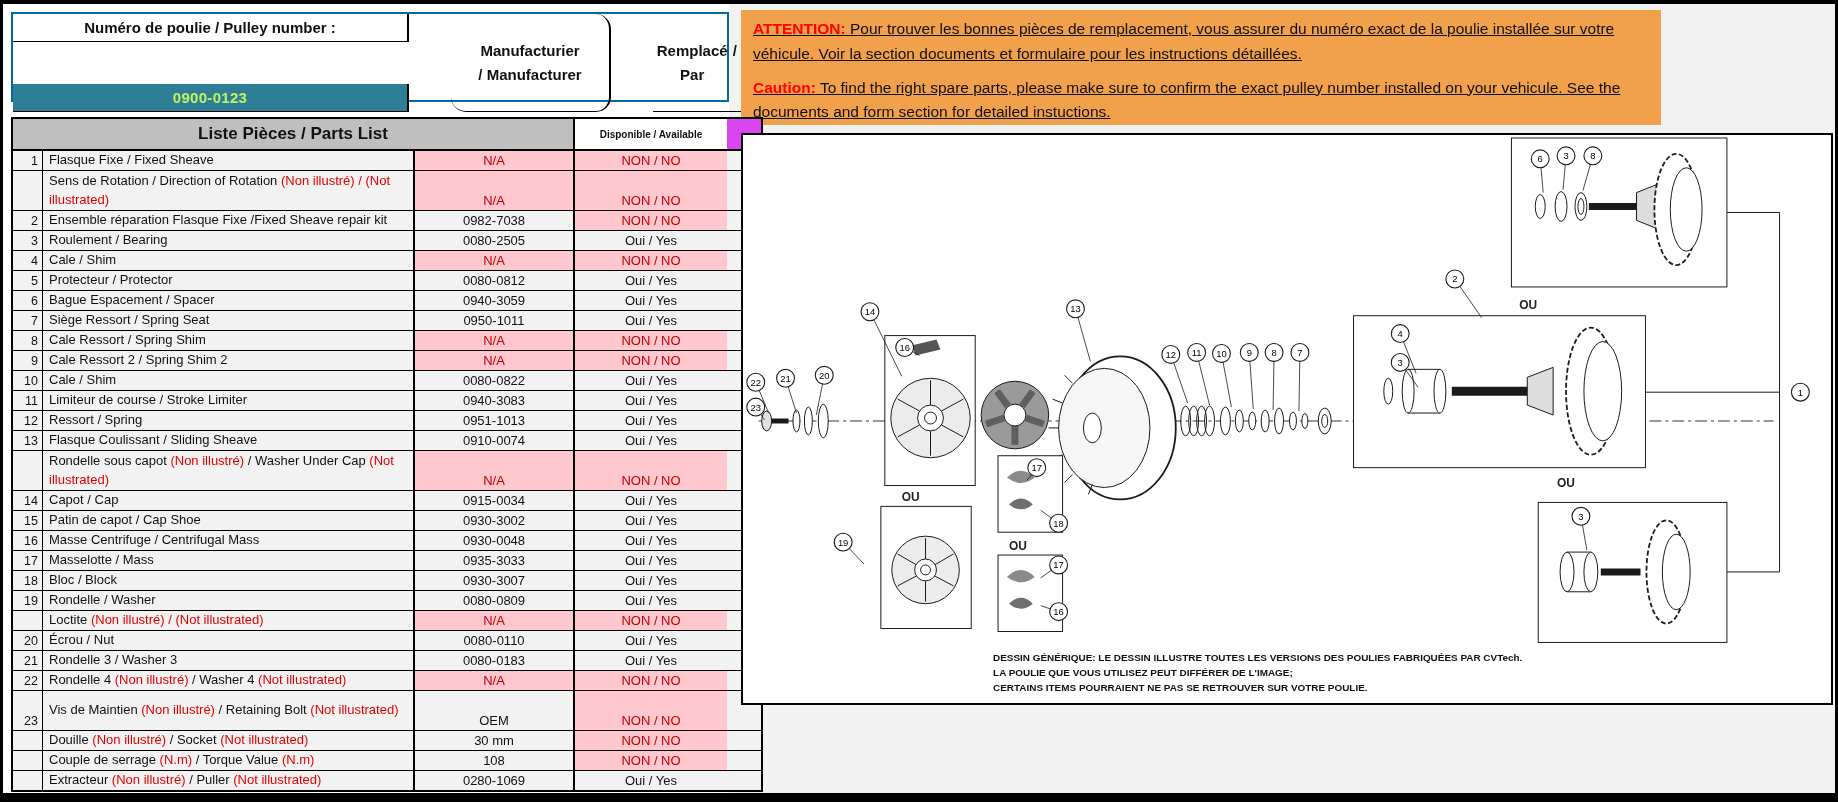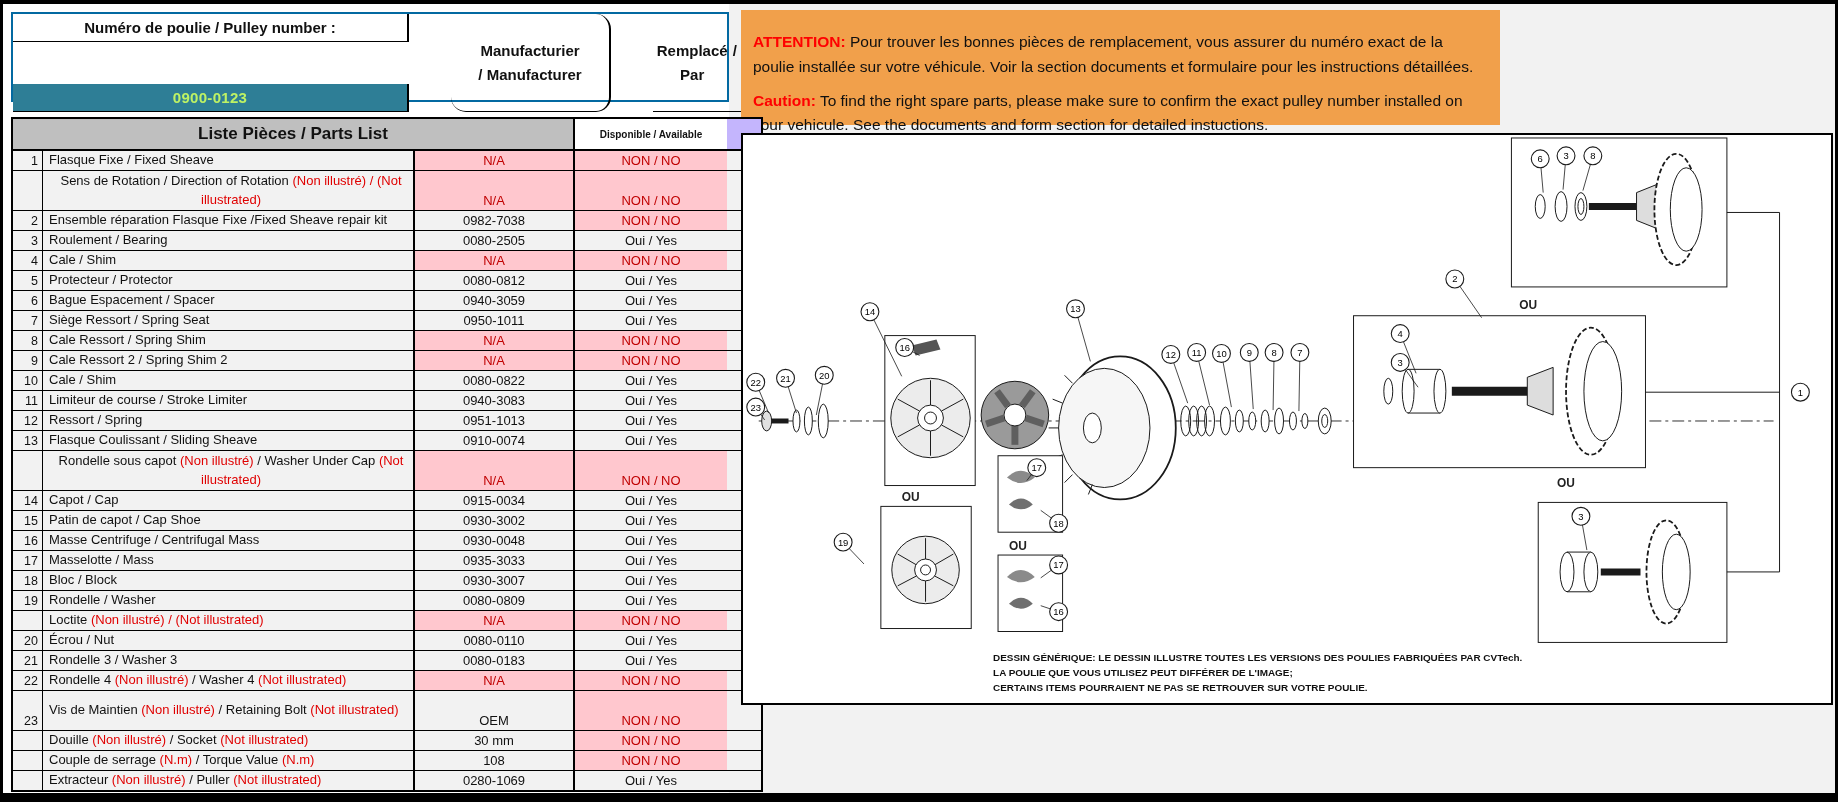--- a/index.html
+++ b/index.html
@@ -17,39 +17,39 @@
              text-align:center;}
   .hc-a1{grid-column:1;grid-row:1;}
   .hc-a2{grid-column:1;grid-row:2;background:#2E7E96;color:#bef264;font-size:16px;letter-spacing:.3px;}
   .hc-a3{grid-column:1;grid-row:3;border-bottom:none;}
   .hc-b{grid-column:2;grid-row:1 / span 2;flex-direction:column;line-height:1.55;border-radius:15px;}
   .hc-c{grid-column:3;grid-row:1 / span 2;flex-direction:row;line-height:1.55;border-right:none;}
   .hc-b3{grid-column:2;grid-row:3;background:#C2E3F0;color:#333;border-bottom:none;}
   .hc-c3{grid-column:3;grid-row:3;background:#C2E3F0;border-right:none;border-bottom:none;}
 
   
-  .alert{position:absolute;left:738px;top:6px;width:759px;height:115px;box-sizing:border-box;
-         background:#F1A04B;padding:20px 12px 0 12px;font-size:15.5px;line-height:1.6;color:#101010;}
+  .alert{position:absolute;left:738px;top:6px;width:920px;height:115px;box-sizing:border-box;
+         background:#F1A04B;padding:7px 12px 0 12px;font-size:15.5px;line-height:1.6;color:#101010;text-decoration:underline;}
   .alert p{margin:0;}
   .alert p + p{margin-top:9px;}
   .alert-label{color:#FF0000;font-weight:bold;}
 
   
   .parts-table{position:absolute;left:8px;top:113px;width:752px;box-sizing:border-box;
-               border:2px solid #000;background:#c4b5fd;}
+               border:2px solid #000;background:#d946ef;}
   .pt-header{display:grid;grid-template-columns:562px 152px;height:30px;border-bottom:2px solid #000;}
   .pt-title{background:#BFBFBF;display:flex;align-items:center;justify-content:center;
             font-weight:bold;font-size:17px;border-right:2px solid #000;box-sizing:border-box;}
   .pt-avail-h{background:#fff;display:flex;align-items:center;justify-content:center;
             font-weight:bold;font-size:10px;box-sizing:border-box;}
   .prow{display:grid;grid-template-columns:30px 372px 160px 152px;border-bottom:1px solid #000;
         background:#F2F2F2;}
   .prow:last-child{border-bottom:none;}
   .prow.lines1{height:19px;}
-  .prow.lines2{height:39px;text-align:center;}
+  .prow.lines2{height:39px;}
   .prow .c{box-sizing:border-box;display:flex;align-items:center;overflow:hidden;font-size:13px;}
   .prow .num{justify-content:flex-end;padding-right:4px;border-right:1px solid #000;font-size:12.5px;}
   .prow .desc{padding-left:6px;border-right:2px solid #000;line-height:18.5px;}
   .lines1 .desc{white-space:nowrap;}
   .prow .part{justify-content:center;border-right:2px solid #000;}
   .prow .avail{justify-content:center;}
   .lines2 .num,.lines2 .part,.lines2 .avail{align-items:flex-end;padding-bottom:2px;}
   .na{background:#FFC7CE;color:#C00000;}
   .red{color:#E00000;}
 

